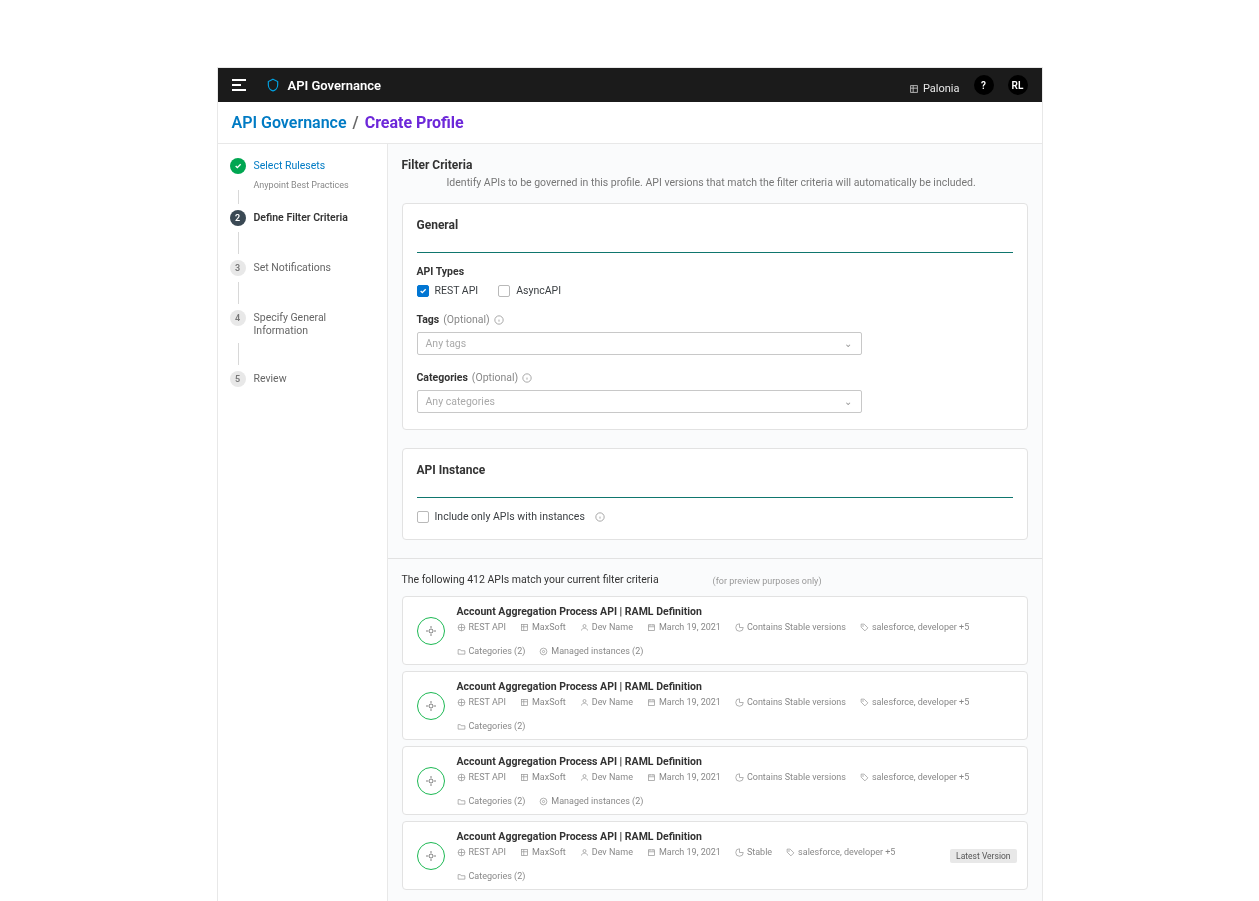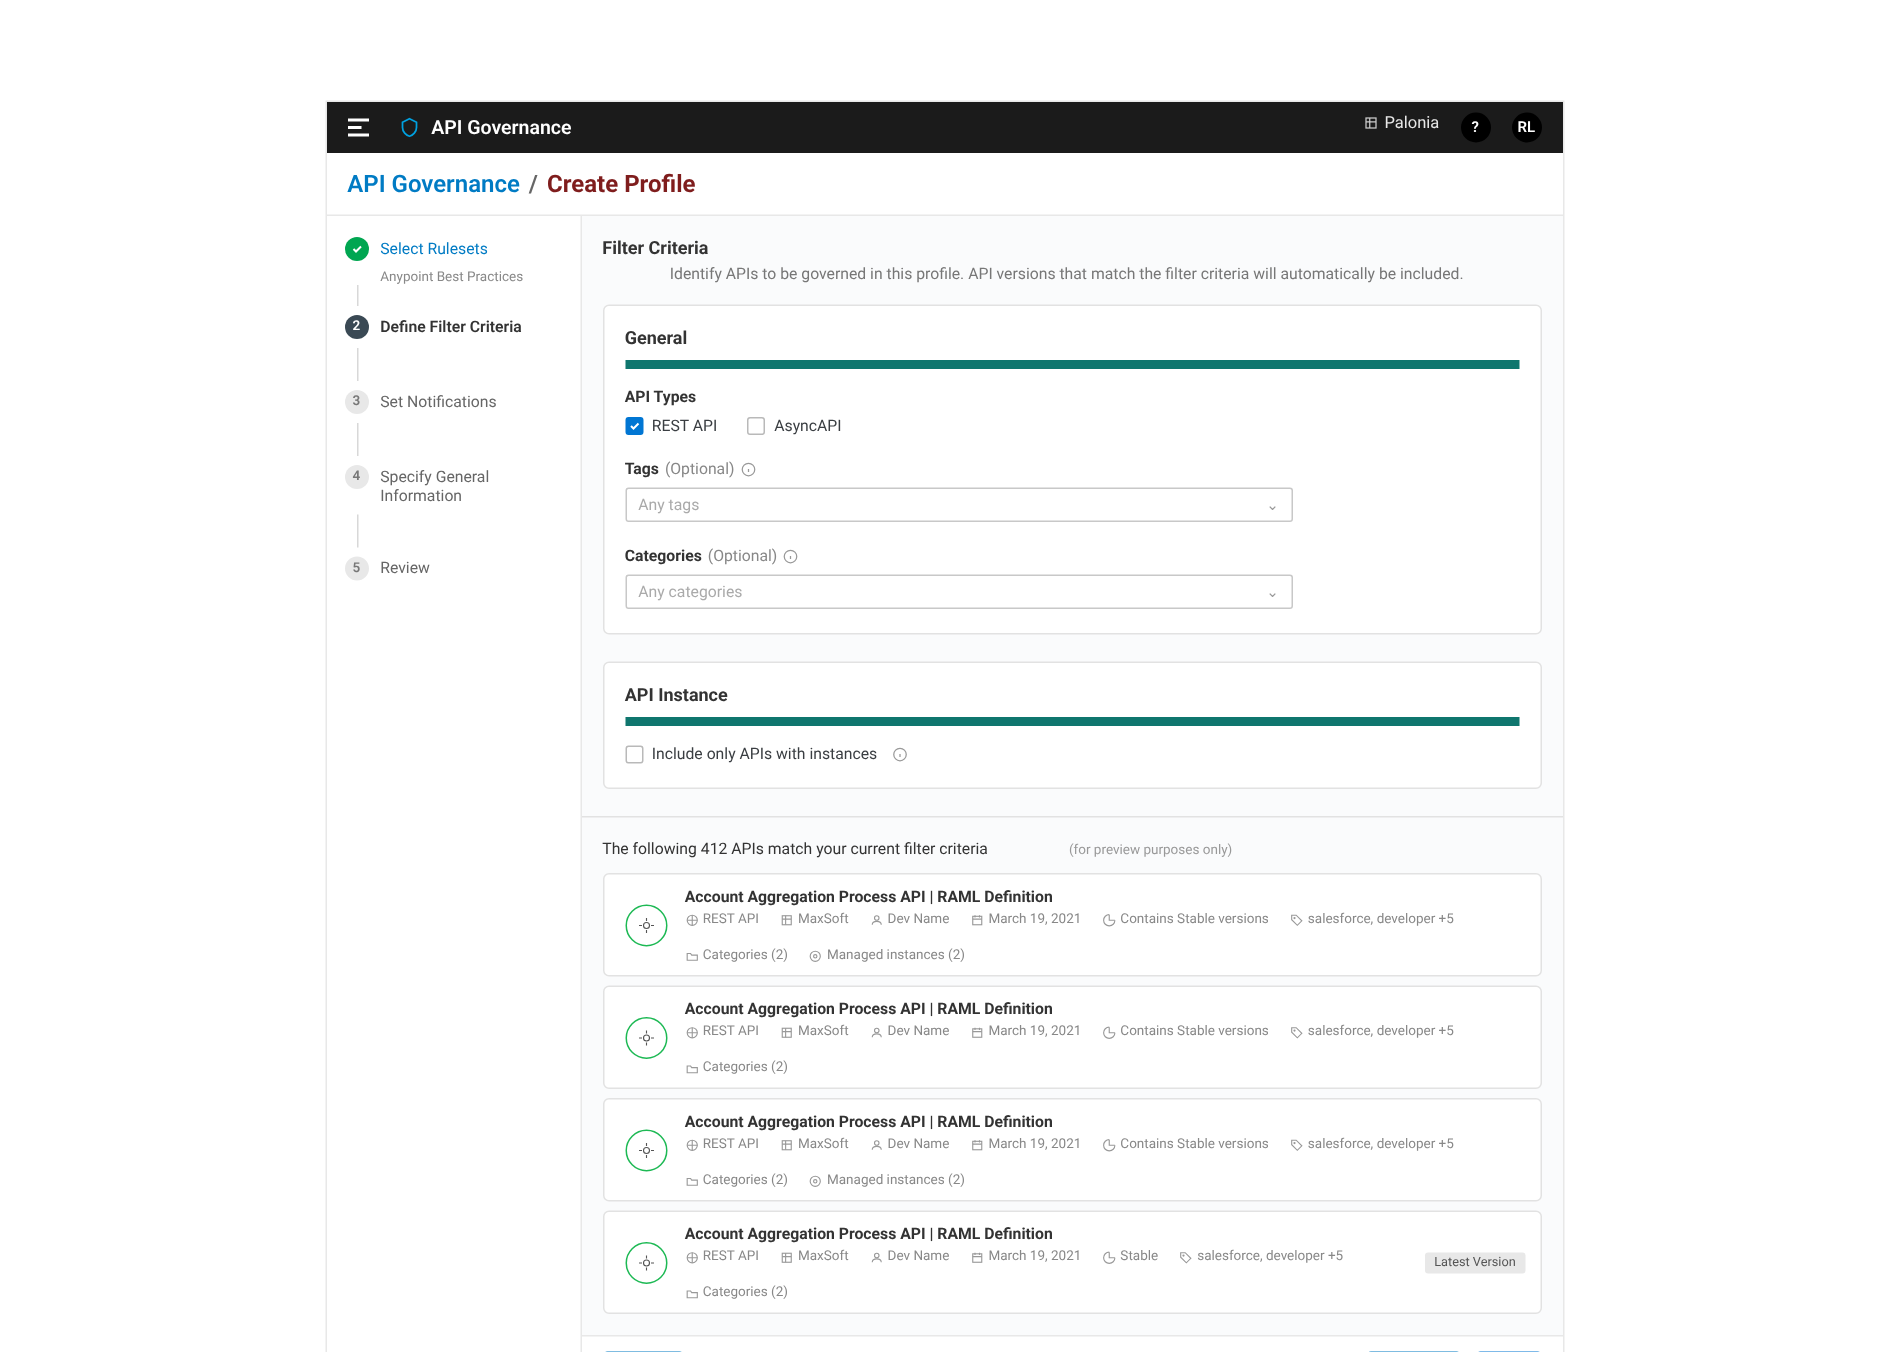--- a/index.html
+++ b/index.html
@@ -4,44 +4,44 @@
 <style>
 * { box-sizing: border-box; margin: 0; padding: 0; }
 body { font-family: -apple-system, BlinkMacSystemFont, "Segoe UI", Roboto, sans-serif; background: #fff; color: #3a3e42; }
 .app { width: 826px; margin: 67px auto 0; background: #fff; border: 1px solid #e8e8e8; }
 .topbar { background: #1b1b1b; height: 34px; display: flex; align-items: center; padding: 0 14px; color: #fff; }
 .menu-icon { width: 14px; height: 12px; cursor: pointer; }
 .menu-icon span { display: block; height: 2px; background: #fff; margin-bottom: 3px; }
 .menu-icon span:nth-child(2) { width: 70%; }
 .shield { margin-left: 20px; width: 14px; height: 14px; }
 .app-title { font-size: 13px; font-weight: 600; margin-left: 8px; }
-.top-right { margin-left: auto; display: flex; align-items: flex-start; gap: 14px; }
+.top-right { margin-left: auto; display: flex; align-items: flex-end; gap: 14px; }
 .org { font-size: 11px; color: #e8e8e8; display: flex; align-items: center; gap: 4px; }
 .help-btn, .avatar-btn { width: 20px; height: 20px; border-radius: 50%; background: #000; display: flex; align-items: center; justify-content: center; font-size: 10px; font-weight: 600; }
 .breadcrumb-bar { height: 42px; display: flex; align-items: center; padding: 0 14px; border-bottom: 1px solid #e8e8e8; }
 .bc-link { color: #007bc4; font-size: 16px; font-weight: 600; }
 .bc-sep { margin: 0 6px; color: #666; font-size: 16px; font-weight: 600; }
-.bc-current { font-size: 16px; font-weight: 700; color: #7f1d1d; }
+.bc-current { font-size: 16px; font-weight: 700; color: #6d28d9; }
 .body { display: flex; }
 .sidebar { width: 170px; border-right: 1px solid #e8e8e8; padding: 14px 8px 8px 12px; }
 .step { display: flex; align-items: flex-start; gap: 8px; position: relative; margin-bottom: 6px; }
 .step-badge { width: 16px; height: 16px; border-radius: 50%; display: flex; align-items: center; justify-content: center; font-size: 9px; font-weight: 600; flex-shrink: 0; }
 .badge-done { background: #00a651; color: #fff; }
 .badge-current { background: #3a4954; color: #fff; }
 .badge-future { background: #e8e8e8; color: #777; }
 .step-label { font-size: 10.5px; font-weight: 600; color: #333; padding-top: 1px; }
 .step-label.done { color: #007bc4; font-weight: 400; }
 .step-sub { font-size: 9px; color: #888; margin-left: 24px; margin-top: 4px; }
 .step-line { width: 1px; height: 22px; background: #d8d8d8; margin-left: 8px; margin-bottom: 6px; }
 .step-line.short { height: 14px; }
 .main { flex: 1; background: #fafbfc; padding: 14px 14px 0 14px; min-height: 630px; position: relative; }
 .section-title { font-size: 12px; font-weight: 700; color: #333; }
 .section-desc { font-size: 10.5px; color: #777; margin-top: 4px; margin-bottom: 14px; padding-left: 45px; }
 .card { background: #fff; border: 1px solid #e2e2e2; border-radius: 4px; padding: 14px 14px 16px 14px; margin-bottom: 18px; }
-.card h3 { font-size: 12px; font-weight: 700; color: #333; border-bottom: 6px solid #0f766e; padding-bottom: 8px; margin-bottom: 12px; }
+.card h3 { font-size: 12px; font-weight: 700; color: #333; border-bottom: 1px solid #0f766e; padding-bottom: 20px; margin-bottom: 12px; }
 .field-label { font-size: 10.5px; font-weight: 700; color: #333; margin-bottom: 6px; display: flex; align-items: center; gap: 4px; }
 .opt { font-weight: 400; color: #888; }
 .info-icon { width: 10px; height: 10px; }
 .chk-row { display: flex; gap: 20px; margin-bottom: 16px; }
 .chk { display: flex; align-items: center; gap: 6px; font-size: 10.5px; cursor: pointer; }
 .chk-box { width: 12px; height: 12px; border: 1px solid #b9b9b9; border-radius: 2px; display: flex; align-items: center; justify-content: center; }
 .chk-box.checked { background: #0176d3; border-color: #0176d3; }
 .input-field { width: 445px; height: 23px; border: 1px solid #c8c8c8; border-radius: 2px; padding: 0 8px; font-size: 10.5px; color: #aaa; display: flex; align-items: center; justify-content: space-between; margin-bottom: 16px; cursor: pointer; }
 .chev { font-size: 10px; color: #999; }
 .divider { height: 1px; background: #e2e2e2; margin: 0 -14px 14px -14px; }

